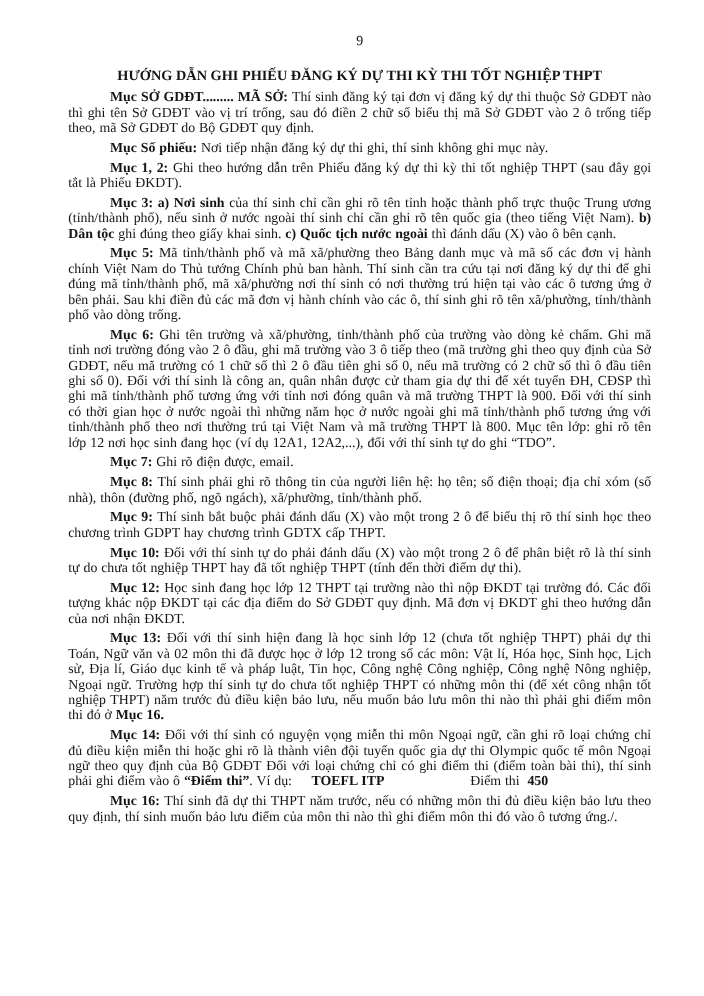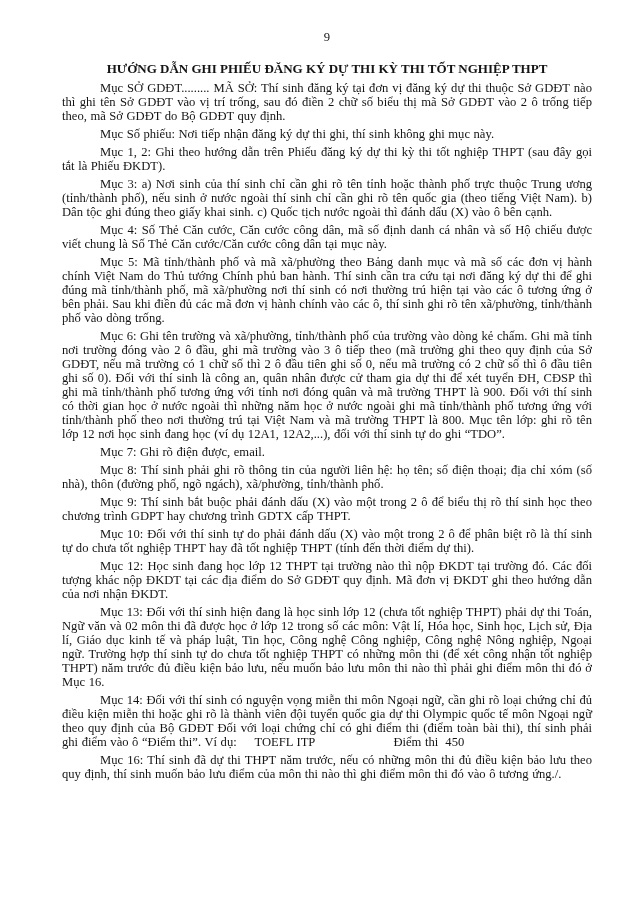--- a/index.html
+++ b/index.html
@@ -28,34 +28,33 @@
     margin: 12px 0 1px 0;
   }
   .para {
     margin: 0;
     padding-top: 4px;
     text-align: justify;
     text-indent: 38px;
     word-spacing: 0.4px;
   }
   .para.para-gap { padding-top: 13px; }
-  .para b { font-weight: normal; }
+  .para b { font-weight: bold; }
 </style>
 </head>
 <body>
 
 <div class="page">
   <div class="page-number">9</div>
   <h1 class="doc-title">HƯỚNG DẪN GHI PHIẾU ĐĂNG KÝ DỰ THI KỲ THI TỐT NGHIỆP THPT</h1>
   <div>
       <p class="para"><b>Mục SỞ GDĐT......... MÃ SỞ: </b><span>Thí sinh đăng ký tại đơn vị đăng ký dự thi thuộc Sở GDĐT nào thì ghi tên Sở GDĐT vào vị trí trống, sau đó điền 2 chữ số biểu thị mã Sở GDĐT vào 2 ô trống tiếp theo, mã Sở GDĐT do Bộ GDĐT quy định.</span></p>
       <p class="para"><b>Mục Số phiếu: </b><span>Nơi tiếp nhận đăng ký dự thi ghi, thí sinh không ghi mục này.</span></p>
       <p class="para"><b>Mục 1, 2: </b><span>Ghi theo hướng dẫn trên Phiếu đăng ký dự thi kỳ thi tốt nghiệp THPT (sau đây gọi tắt là Phiếu ĐKDT).</span></p>
       <p class="para"><b>Mục 3: a) Nơi sinh </b><span>của thí sinh chỉ cần ghi rõ tên tỉnh hoặc thành phố trực thuộc Trung ương (tỉnh/thành phố), nếu sinh ở nước ngoài thí sinh chỉ cần ghi rõ tên quốc gia (theo tiếng Việt Nam). </span><b>b) Dân tộc </b><span>ghi đúng theo giấy khai sinh. </span><b>c) Quốc tịch nước ngoài </b><span>thì đánh dấu (X) vào ô bên cạnh.</span></p>
-      <p class="para"><b>Mục 4: </b><span>Số Thẻ Căn cước, Căn cước công dân, mã số định danh cá nhân và số Hộ chiếu được viết chung là Số Thẻ Căn cước/Căn cước công dân tại mục này.</span></p>
       <p class="para"><b>Mục 5: </b><span>Mã tỉnh/thành phố và mã xã/phường theo Bảng danh mục và mã số các đơn vị hành chính Việt Nam do Thủ tướng Chính phủ ban hành. Thí sinh cần tra cứu tại nơi đăng ký dự thi để ghi đúng mã tỉnh/thành phố, mã xã/phường nơi thí sinh có nơi thường trú hiện tại vào các ô tương ứng ở bên phải. Sau khi điền đủ các mã đơn vị hành chính vào các ô, thí sinh ghi rõ tên xã/phường, tỉnh/thành phố vào dòng trống.</span></p>
       <p class="para"><b>Mục 6: </b><span>Ghi tên trường và xã/phường, tỉnh/thành phố của trường vào dòng kẻ chấm. Ghi mã tỉnh nơi trường đóng vào 2 ô đầu, ghi mã trường vào 3 ô tiếp theo (mã trường ghi theo quy định của Sở GDĐT, nếu mã trường có 1 chữ số thì 2 ô đầu tiên ghi số 0, nếu mã trường có 2 chữ số thì ô đầu tiên ghi số 0). Đối với thí sinh là công an, quân nhân được cử tham gia dự thi để xét tuyển ĐH, CĐSP thì ghi mã tỉnh/thành phố tương ứng với tỉnh nơi đóng quân và mã trường THPT là 900. Đối với thí sinh có thời gian học ở nước ngoài thì những năm học ở nước ngoài ghi mã tỉnh/thành phố tương ứng với tỉnh/thành phố theo nơi thường trú tại Việt Nam và mã trường THPT là 800. Mục tên lớp: ghi rõ tên lớp 12 nơi học sinh đang học (ví dụ 12A1, 12A2,...), đối với thí sinh tự do ghi “TDO”.</span></p>
       <p class="para"><b>Mục 7: </b><span>Ghi rõ điện được, email.</span></p>
       <p class="para"><b>Mục 8: </b><span>Thí sinh phải ghi rõ thông tin của người liên hệ: họ tên; số điện thoại; địa chỉ xóm (số nhà), thôn (đường phố, ngõ ngách), xã/phường, tỉnh/thành phố.</span></p>
       <p class="para"><b>Mục 9: </b><span>Thí sinh bắt buộc phải đánh dấu (X) vào một trong 2 ô để biểu thị rõ thí sinh học theo chương trình GDPT hay chương trình GDTX cấp THPT.</span></p>
       <p class="para"><b>Mục 10: </b><span>Đối với thí sinh tự do phải đánh dấu (X) vào một trong 2 ô để phân biệt rõ là thí sinh tự do chưa tốt nghiệp THPT hay đã tốt nghiệp THPT (tính đến thời điểm dự thi).</span></p>
       <p class="para"><b>Mục 12: </b><span>Học sinh đang học lớp 12 THPT tại trường nào thì nộp ĐKDT tại trường đó. Các đối tượng khác nộp ĐKDT tại các địa điểm do Sở GDĐT quy định. Mã đơn vị ĐKDT ghi theo hướng dẫn của nơi nhận ĐKDT.</span></p>
       <p class="para"><b>Mục 13: </b><span>Đối với thí sinh hiện đang là học sinh lớp 12 (chưa tốt nghiệp THPT) phải dự thi Toán, Ngữ văn và 02 môn thi đã được học ở lớp 12 trong số các môn: Vật lí, Hóa học, Sinh học, Lịch sử, Địa lí, Giáo dục kinh tế và pháp luật, Tin học, Công nghệ Công nghiệp, Công nghệ Nông nghiệp, Ngoại ngữ. Trường hợp thí sinh tự do chưa tốt nghiệp THPT có những môn thi (để xét công nhận tốt nghiệp THPT) năm trước đủ điều kiện bảo lưu, nếu muốn bảo lưu môn thi nào thì phải ghi điểm môn thi đó ở </span><b>Mục 16.</b></p>
       <p class="para"><b>Mục 14: </b><span>Đối với thí sinh có nguyện vọng miễn thi môn Ngoại ngữ, cần ghi rõ loại chứng chỉ đủ điều kiện miễn thi hoặc ghi rõ là thành viên đội tuyển quốc gia dự thi Olympic quốc tế môn Ngoại ngữ theo quy định của Bộ GDĐT Đối với loại chứng chỉ có ghi điểm thi (điểm toàn bài thi), thí sinh phải ghi điểm vào ô </span><b>“Điểm thi”</b><span>. Ví dụ:&nbsp;&nbsp;&nbsp;&nbsp;&nbsp;</span><b>TOEFL ITP</b><span>&nbsp;&nbsp;&nbsp;&nbsp;&nbsp;&nbsp;&nbsp;&nbsp;&nbsp;&nbsp;&nbsp;&nbsp;&nbsp;&nbsp;&nbsp;&nbsp;&nbsp;&nbsp;&nbsp;&nbsp;&nbsp;&nbsp;Điểm thi&nbsp;&nbsp;</span><b>450</b></p>
       <p class="para"><b>Mục 16: </b><span>Thí sinh đã dự thi THPT năm trước, nếu có những môn thi đủ điều kiện bảo lưu theo quy định, thí sinh muốn bảo lưu điểm của môn thi nào thì ghi điểm môn thi đó vào ô tương ứng./.</span></p>

